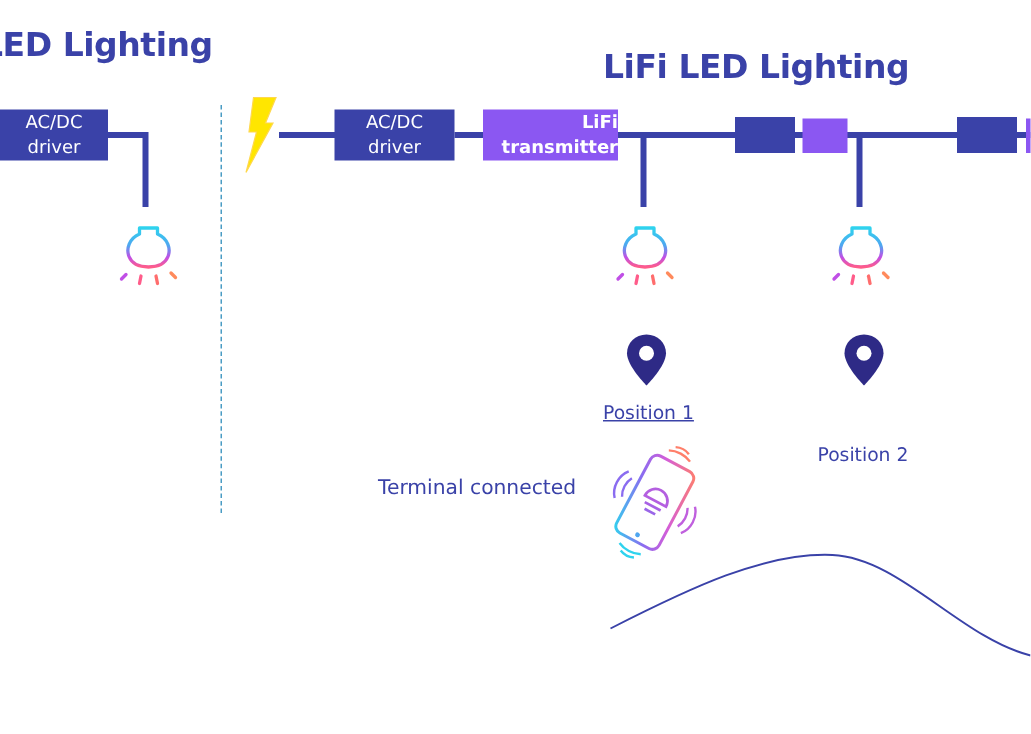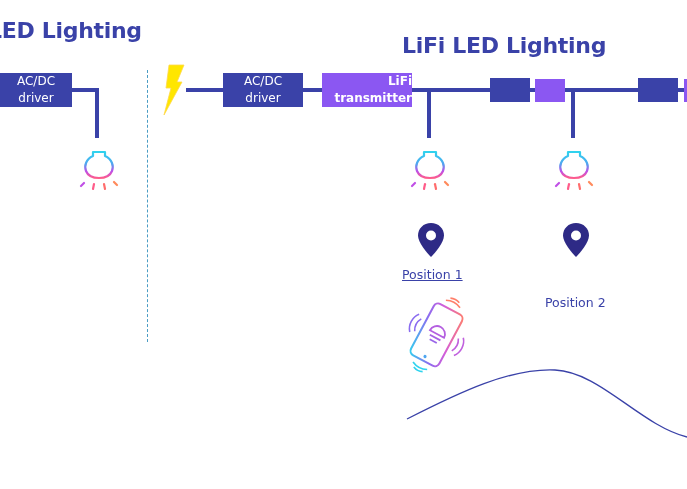--- a/index.html
+++ b/index.html
@@ -112,20 +112,21 @@
 </svg>
 <div class="label" style="left:402px; top:267px;text-decoration:underline;">Position 1</div>
 
 <svg style="left:562px; top:222px;" width="28" height="36" viewBox="0 0 28 36">
   <path d="M14 1 C6.5 1 1 6.5 1 13.5 C1 22 14 35 14 35 C14 35 27 22 27 13.5 C27 6.5 21.5 1 14 1 Z" fill="#2e2a86"></path>
   <circle cx="14" cy="13.5" r="5" fill="#ffffff"></circle>
 </svg>
 <div class="label" style="left:545px; top:267px;margin-top:28px;">Position 2</div>
 
 <div class="terminal-text" style="left:252px; top:316px;">
+  <div>Terminal connected</div>
 </div>
 
 <svg style="left:394px; top:292px;" width="84" height="92" viewBox="0 0 84 92">
   <g transform="rotate(28 42 46)">
     <rect x="25" y="14" width="32" height="58" rx="5" fill="none" stroke="url(#phoneGrad)" stroke-width="2"></rect>
     <line x1="25" y1="22" x2="57" y2="22" stroke="url(#phoneGrad)" stroke-width="1.8"></line>
     <line x1="25" y1="63" x2="57" y2="63" stroke="url(#phoneGrad)" stroke-width="1.8"></line>
     <circle cx="41" cy="67.5" r="1.6" fill="#4fa6f0"></circle>
     <path d="M33 42 A8 8 0 0 1 49 42 Z" fill="none" stroke="#b45fe0" stroke-width="1.8"></path>
     <line x1="35" y1="46" x2="47" y2="46" stroke="#a862e4" stroke-width="1.8"></line>

